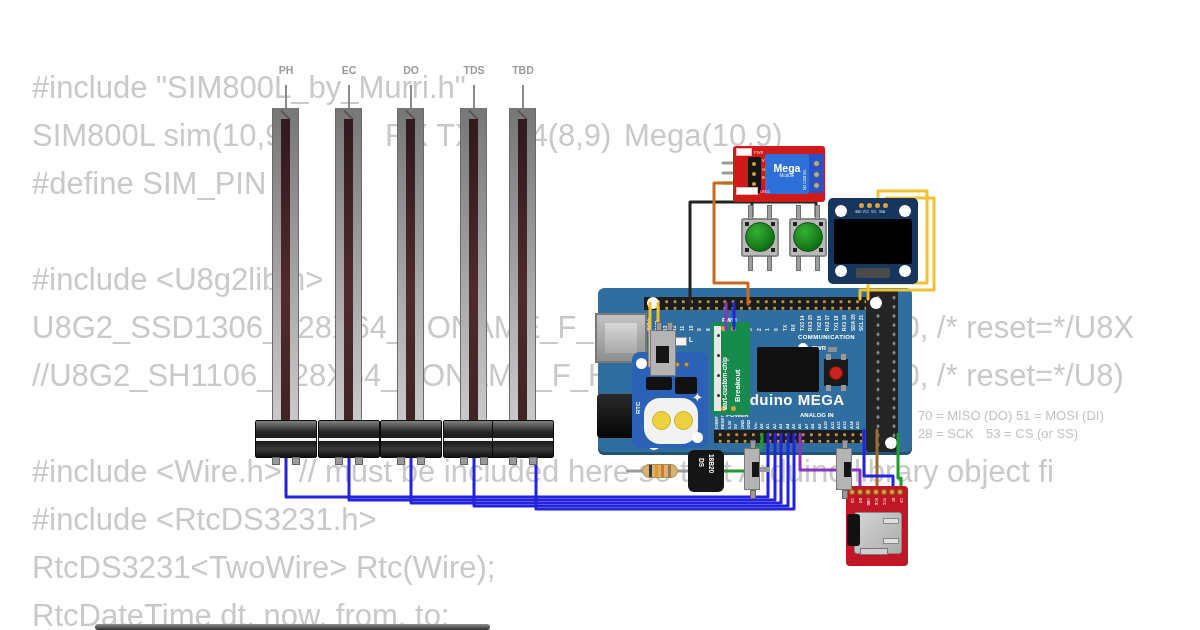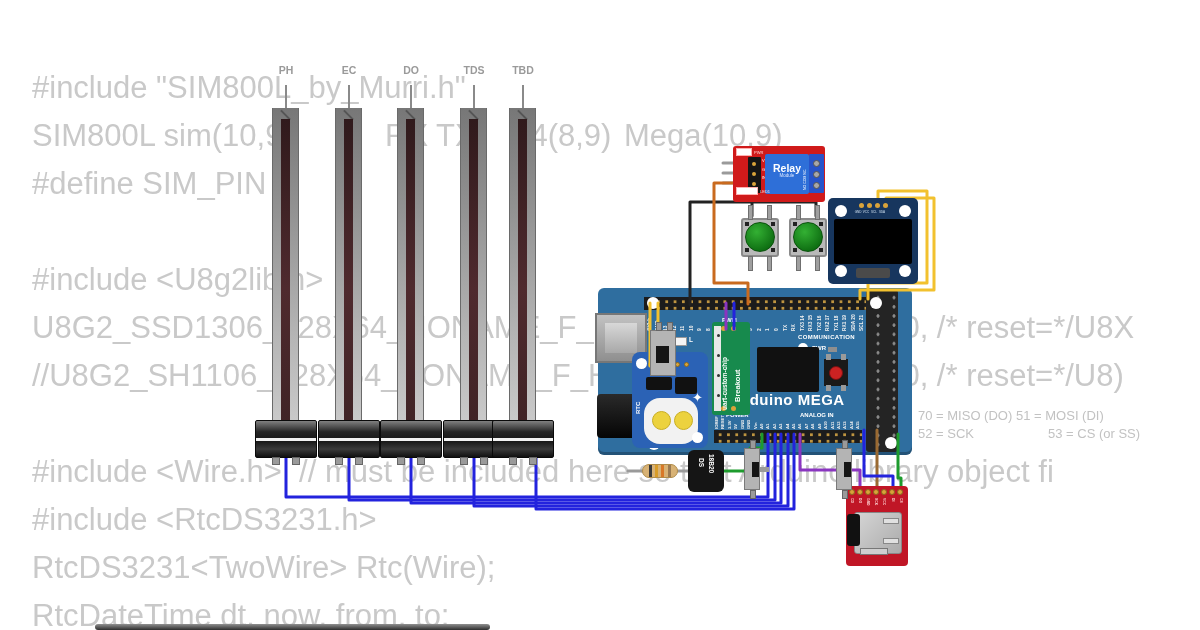--- a/index.html
+++ b/index.html
@@ -157,22 +157,22 @@
       <span class="code-frag" style="left: 32px; top: 358px;">//U8G2_SH1106_128X64_NONAME_F_H</span>
       <span class="code-frag" style="left: 880px; top: 358px;">R0, /* reset=*/U8)</span>
       <span class="code-frag" style="left: 32px; top: 454px;">#include &lt;Wire.h&gt;  // must be included here so that Arduino library object fi</span>
       <span class="code-frag" style="left: 32px; top: 502px;">#include &lt;RtcDS3231.h&gt;</span>
       <span class="code-frag" style="left: 32px; top: 550px;">RtcDS3231&lt;TwoWire&gt; Rtc(Wire);</span>
       <span class="code-frag" style="left: 32px; top: 598px;">RtcDateTime dt, now, from, to;</span>
     </div>
 
   <span class="note" style="left:918px;top:408px;">70 = MISO (DO)</span>
   <span class="note" style="left:1016px;top:408px;">51 = MOSI (DI)</span>
-  <span class="note" style="left:918px;top:426px;">52 = SCK</span>
-  <span class="note" style="left:1048px;top:426px;text-align:center;">53 = CS (or SS)</span>
+  <span class="note" style="left:918px;top:426px;">28 = SCK</span>
+  <span class="note" style="left:986px;top:426px;text-align:center;">53 = CS (or SS)</span>
 
   <div id="board"></div>
   <div id="dblheader"></div>
   <div id="topstrip" class="pinstrip"></div>
   <div id="botstrip" class="pinstrip"></div>
   <div id="toppins">
 
   <span class="pincell-top">AREF</span>
       <span class="pincell-top">GND</span>
       <span class="pincell-top">13</span>
@@ -294,21 +294,21 @@
     <div class="rpin" style="top:16px;"></div>
     <div class="rpin" style="top:26px;"></div>
     <div class="rpin" style="top:36px;"></div>
     <div class="pinlbls">
 
     <span>VCC</span>
         <span>GND</span>
         <span>IN</span>
       </div>
     <div class="bluebox">
-      <div class="t">Relay</div>
+      <div class="t">Mega</div>
       <div class="s">Module</div>
     </div>
     <div class="ledbox"></div>
     <span class="ledlbl">LED1</span>
     <span class="termlbl vlabel">NO COM NC</span>
     <div class="term">
       <div class="tscrew" style="top:6px;"></div>
       <div class="tscrew" style="top:17px;"></div>
       <div class="tscrew" style="top:28px;"></div>
     </div>

